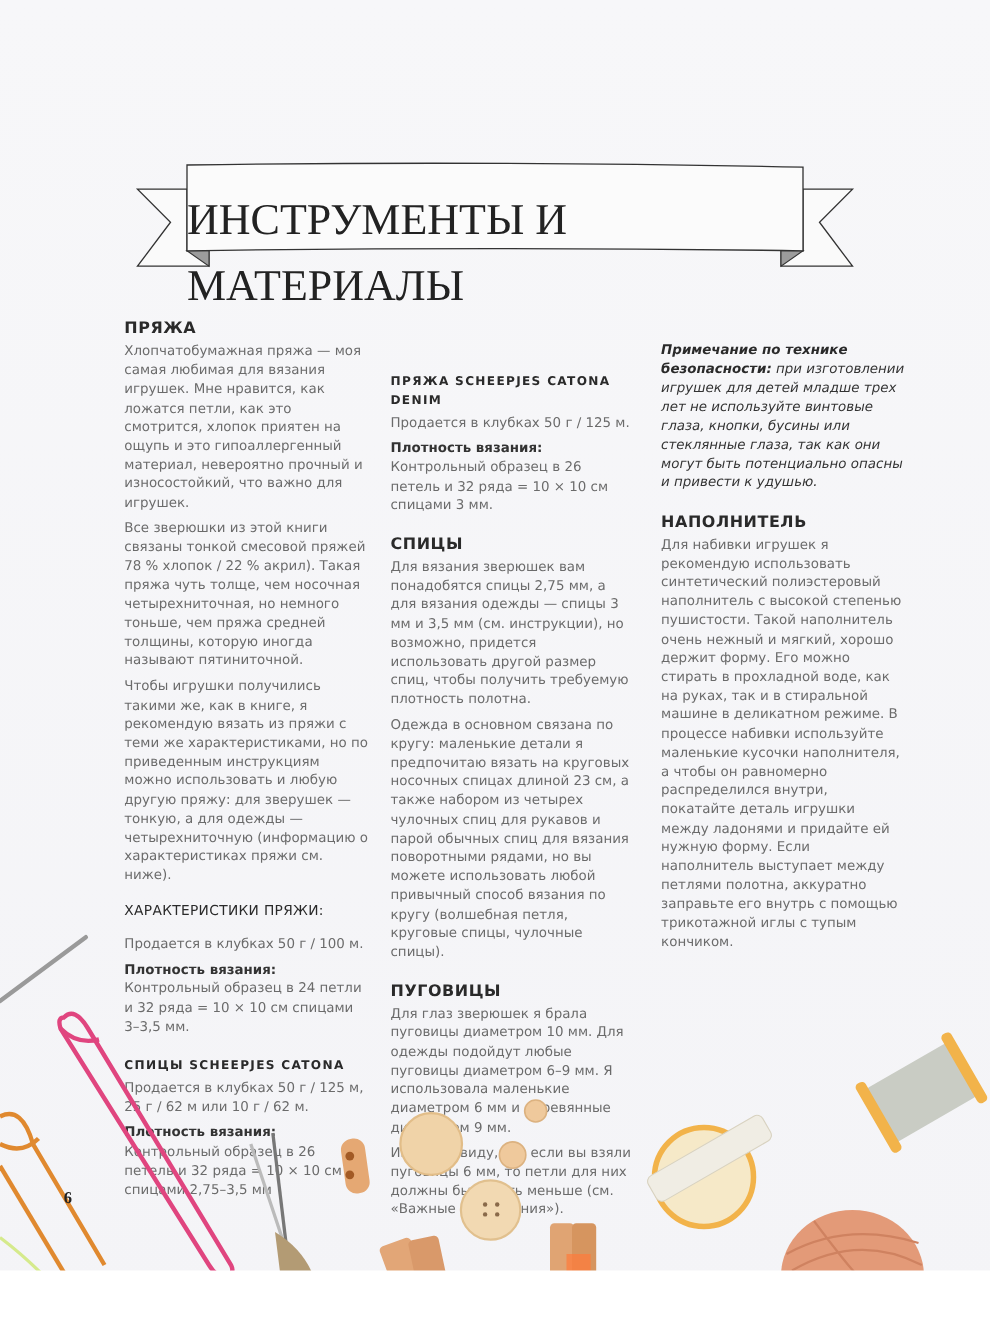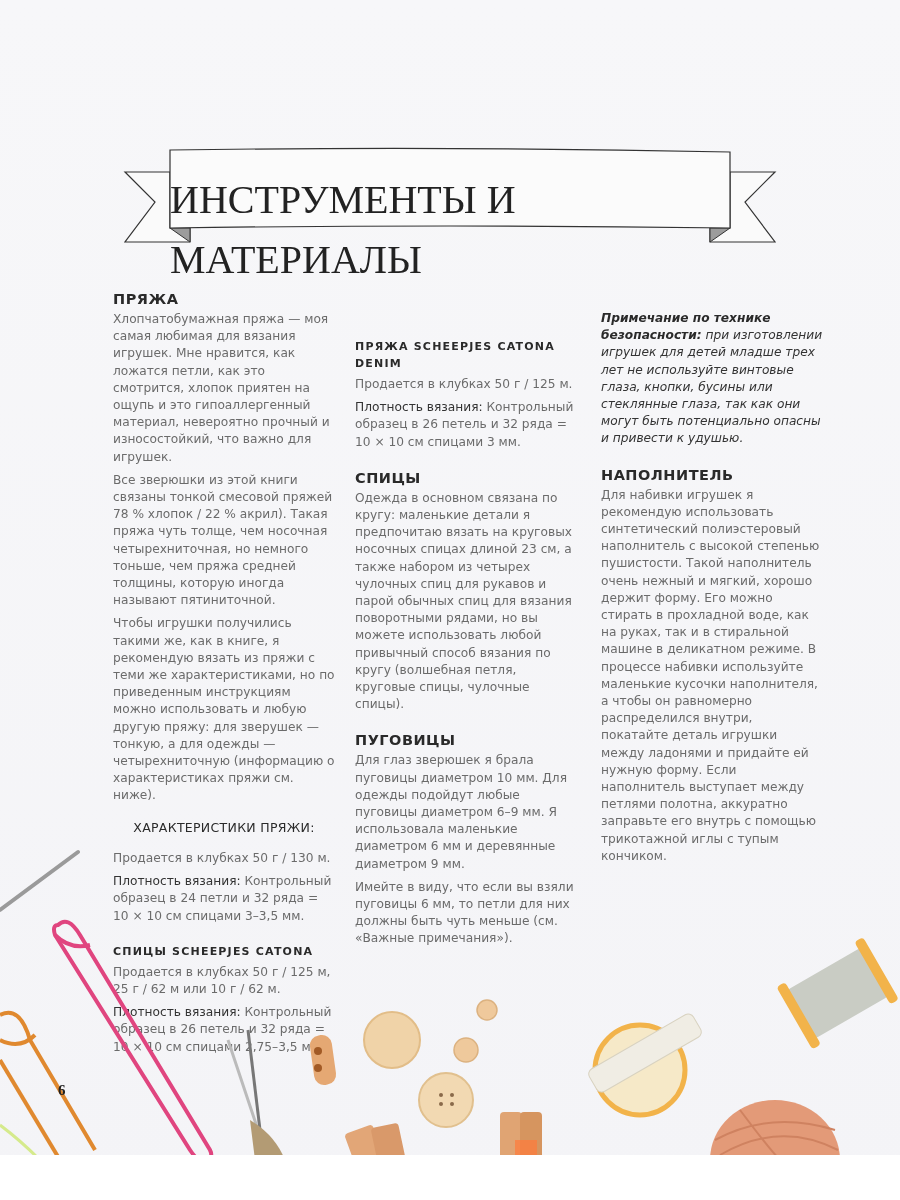--- a/index.html
+++ b/index.html
@@ -20,22 +20,22 @@
     font-size: 40px; color: #222; letter-spacing: 0px;
   }
   
   .col { position: absolute; font-size: 12.2px; line-height: 17.2px; color: #6b6b6b; }
   .col1 { left: 113px; top: 290px; width: 222px; }
   .col2 { left: 355px; top: 290px; width: 222px; margin-top: 48px; }
   .col3 { left: 601px; top: 310px; width: 222px; }
   .col p { margin: 0 0 6px 0; }
   .h2 { font-weight: bold; font-size: 14.5px; color: #2a2a2a; letter-spacing: 0.5px; margin: 0 0 3px 0; line-height: 18px; }
   .h3 { font-weight: bold; font-size: 11px; color: #2a2a2a; letter-spacing: 1.2px; margin: 0 0 4px 0; line-height: 17px; }
-  .h4 { font-size: 12.5px; color: #2a2a2a; letter-spacing: 0.3px; margin: 14px 0 14px 0; text-align: center; }
-  .lbl { color: #333; font-weight: normal; }
+  .h4 { font-size: 12.5px; color: #2a2a2a; letter-spacing: 0.3px; margin: 14px 0 14px 0; }
+  .lbl { color: #333; font-weight: bold; }
   .note { font-style: italic; color: #333; }
   .note b { color: #2a2a2a; }
   .gap { height: 12px; }
   .page-num {
     position: absolute; left: 58px; top: 1082px;
     font-family: "Liberation Serif", serif; font-size: 15px; font-weight: bold; color: #222;
   }
   .photo { position: absolute; left: 0; top: 820px; width: 900px; height: 340px; pointer-events: none; }
   .bottom-white { position: absolute; left: 0; top: 1155px; width: 900px; height: 45px; background: #fff; }
 </style>
@@ -58,34 +58,35 @@
     <div class="banner-title">ИНСТРУМЕНТЫ И МАТЕРИАЛЫ</div>
   </div>
 
   <div class="col col1">
     <div class="h2">ПРЯЖА</div>
     <p>Хлопчатобумажная пряжа — моя самая любимая для вязания игрушек. Мне нравится, как ложатся петли, как это смотрится, хлопок приятен на ощупь и это гипоаллергенный материал, невероятно прочный и износостойкий, что важно для игрушек.</p>
     <p>Все зверюшки из этой книги связаны тонкой смесовой пряжей 78 % хлопок / 22 % акрил). Такая пряжа чуть толще, чем носочная четырехниточная, но немного тоньше, чем пряжа средней толщины, которую иногда называют пятиниточной.</p>
     <p>Чтобы игрушки получились такими же, как в книге, я рекомендую вязать из пряжи с теми же характеристиками, но по приведенным инструкциям можно использовать и любую другую пряжу: для зверушек — тонкую, а для одежды — четырехниточную (информацию о характеристиках пряжи см. ниже).</p>
     <div class="h4">ХАРАКТЕРИСТИКИ ПРЯЖИ:</div>
 
-    <p>Продается в клубках 50 г / 130 м.</p>
+    <p>Продается в клубках 50 г / 100 м.</p>
     <p><span class="lbl">Плотность вязания:</span><span> Контрольный образец в 24 петли и 32 ряда = 10 × 10 см спицами 3–3,5 мм.</span></p>
     <div class="gap"></div>
     <div class="h3">СПИЦЫ SCHEEPJES CATONA</div>
     <p>Продается в клубках 50 г / 125 м, 25 г / 62 м или 10 г / 62 м.</p>
     <p><span class="lbl">Плотность вязания:</span><span> Контрольный образец в 26 петель и 32 ряда = 10 × 10 см спицами 2,75–3,5 мм</span></p>
   </div>
 
   <div class="col col2">
     <div class="h3">ПРЯЖА SCHEEPJES CATONA DENIM</div>
     <p>Продается в клубках 50 г / 125 м.</p>
     <p><span class="lbl">Плотность вязания:</span><span> Контрольный образец в 26 петель и 32 ряда = 10 × 10 см спицами 3 мм.</span></p>
     <div class="gap"></div>
     <div class="h2">СПИЦЫ</div>
+    <p>Для вязания зверюшек вам понадобятся спицы 2,75 мм, а для вязания одежды — спицы 3 мм и 3,5 мм (см. инструкции), но возможно, придется использовать другой размер спиц, чтобы получить требуемую плотность полотна.</p>
     <p>Одежда в основном связана по кругу: маленькие детали я предпочитаю вязать на круговых носочных спицах длиной 23 см, а также набором из четырех чулочных спиц для рукавов и парой обычных спиц для вязания поворотными рядами, но вы можете использовать любой привычный способ вязания по кругу (волшебная петля, круговые спицы, чулочные спицы).</p>
     <div class="gap"></div>
     <div class="h2">ПУГОВИЦЫ</div>
     <p>Для глаз зверюшек я брала пуговицы диаметром 10 мм. Для одежды подойдут любые пуговицы диаметром 6–9 мм. Я использовала маленькие диаметром 6 мм и деревянные диаметром 9 мм.</p>
     <p>Имейте в виду, что если вы взяли пуговицы 6 мм, то петли для них должны быть чуть меньше (см. «Важные примечания»).</p>
   </div>
 
   <div class="col col3">
     <p class="note"><b>Примечание по технике безопасности:</b><span> при изготовлении игрушек для детей младше трех лет не используйте винтовые глаза, кнопки, бусины или стеклянные глаза, так как они могут быть потенциально опасны и привести к удушью.</span></p>
     <div class="gap"></div>

